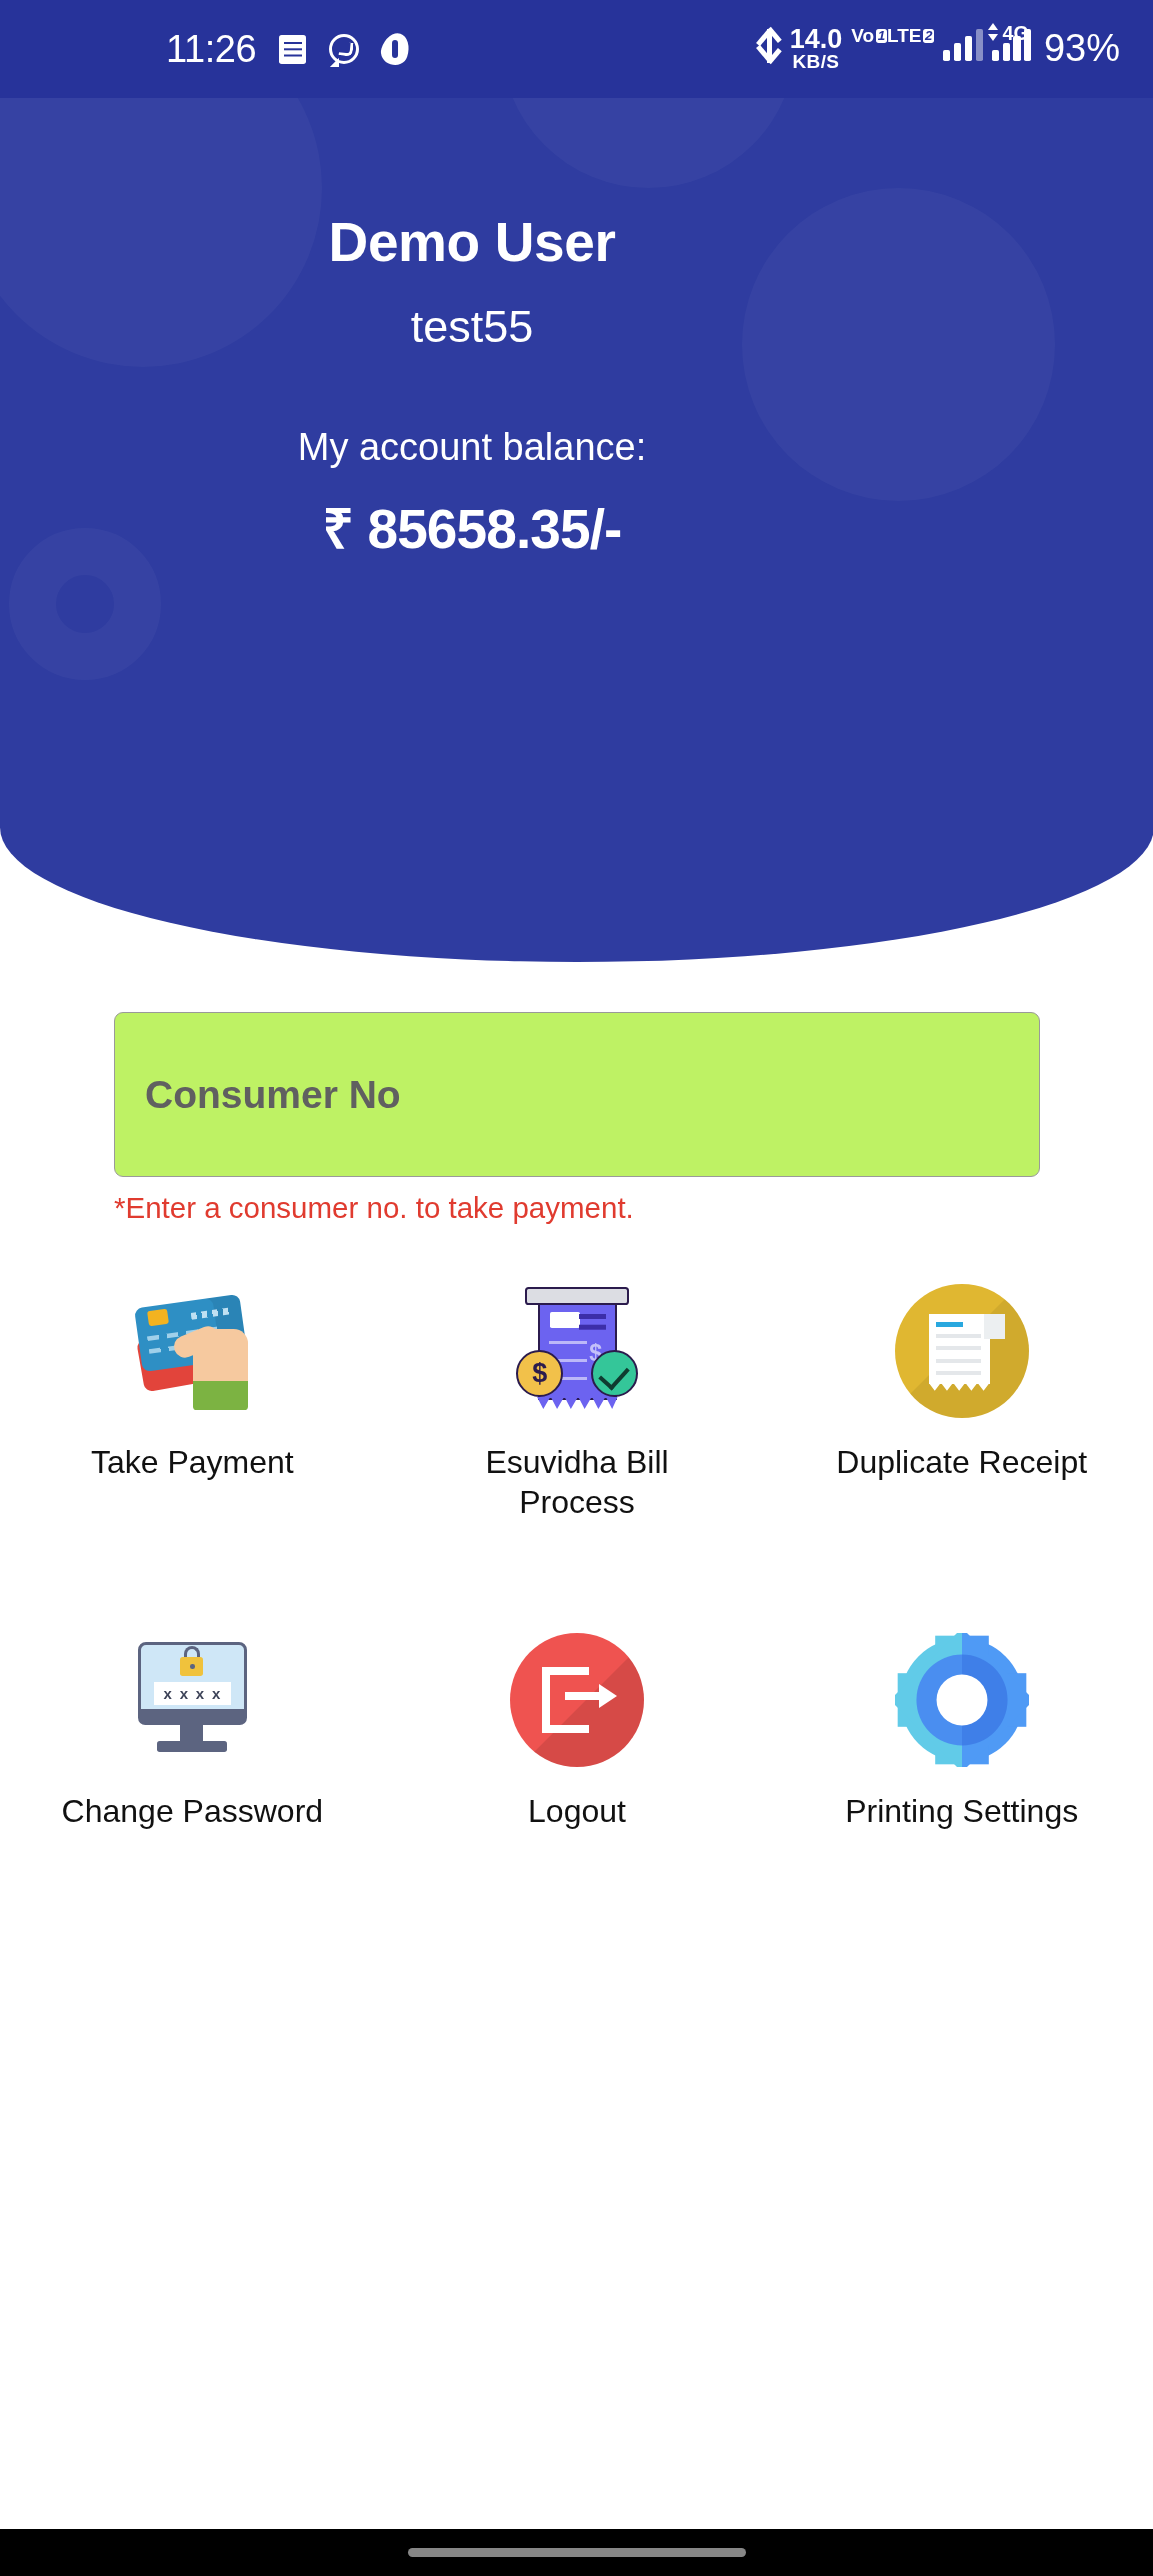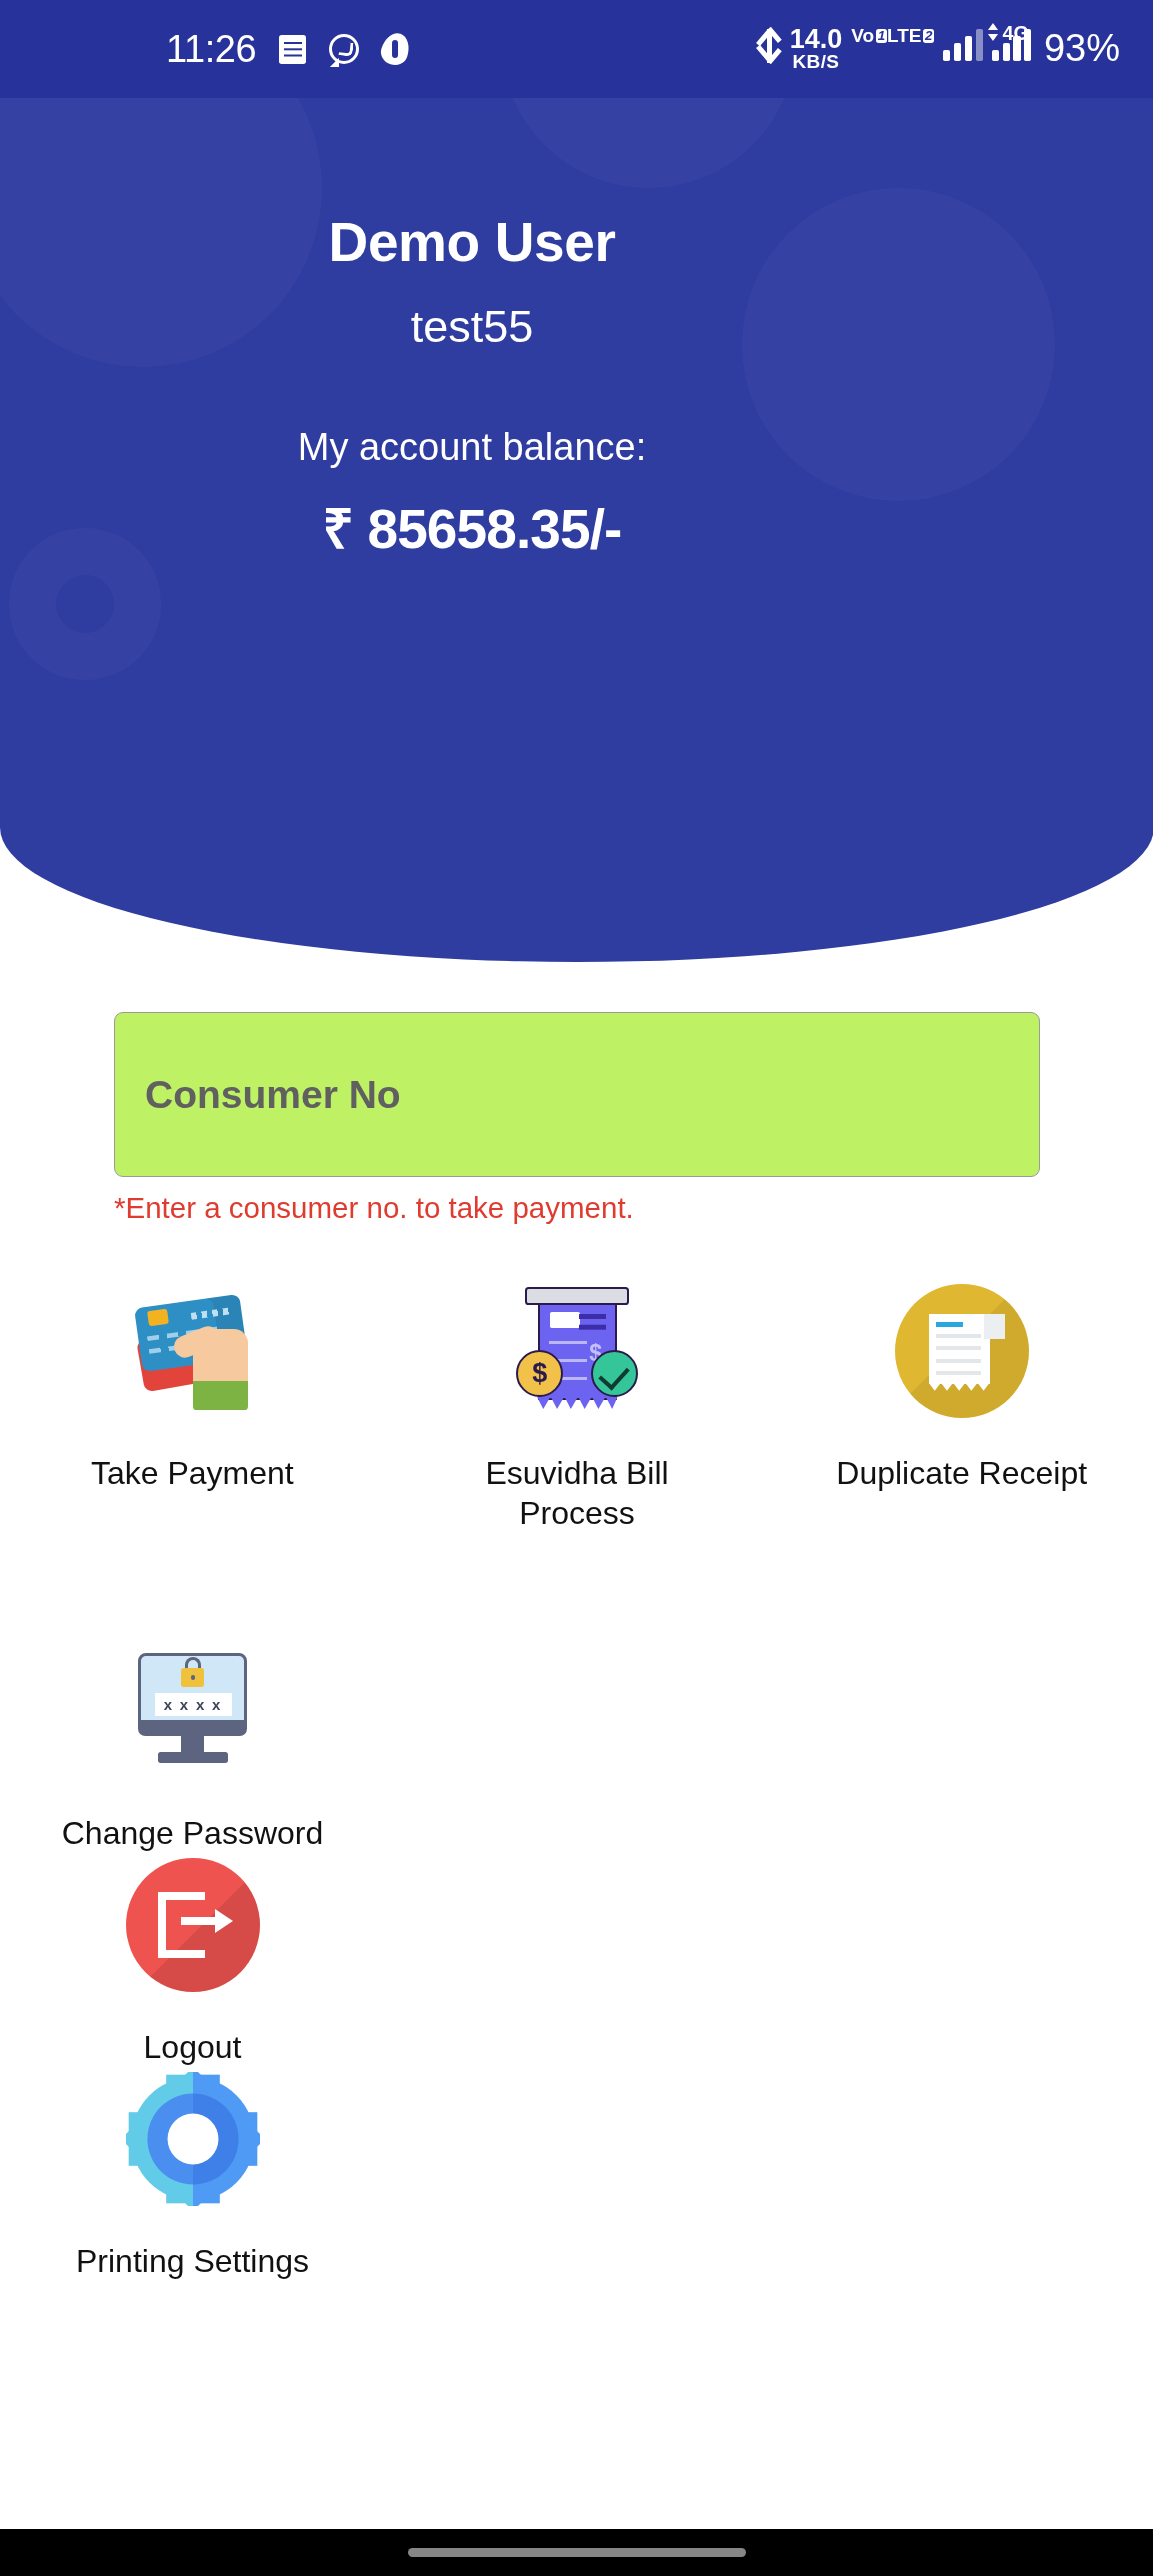--- a/index.html
+++ b/index.html
@@ -111,23 +111,23 @@
   }
   .cn-input::placeholder{ color:#606060; opacity:1; font-weight:700; }
   .err{ margin-top:14.3px; color:#e03b2f; font-size:29.5px; }
 
   
   .grid{ position:absolute; top:1279px; left:0; width:1154px; z-index:30; }
   .row{ display:flex; }
   .cell{ width:385px; display:flex; flex-direction:column; align-items:center; }
   .cell .ico{ width:143px; height:143px; display:flex; align-items:center;
     justify-content:center; position:relative; }
-  .cell .lbl{ margin-top:31px; font-size:32px; color:#111; text-align:center;
+  .cell .lbl{ margin-top:20px; font-size:32px; color:#111; text-align:center;
     line-height:1.25; max-width:295px; }
-  .row2{ margin-top:106px;flex-direction:column; }
+  .row2{ margin-top:106px; }
 
   
   .i-pay{ width:134px;height:125px; position:relative; }
   .i-pay .cardred{ position:absolute; left:14.3px; top:45px; width:89px;height:52px;
     background:#e2443b; border-radius:8px; transform:rotate(-10deg); }
   .i-pay .cardred2{ position:absolute; left:19.7px; top:39px; width:52px;height:27px;
     background:#7a2b22; border-radius:3.6px; transform:rotate(-10deg); }
   .i-pay .cardblue{ position:absolute; left:12.5px; top:12.5px; width:106px;height:64px;
     background:#2e8fc4; border-radius:8px; transform:rotate(-8deg);
     box-shadow:inset -27px 0 0 rgba(0,0,0,0.07); }

